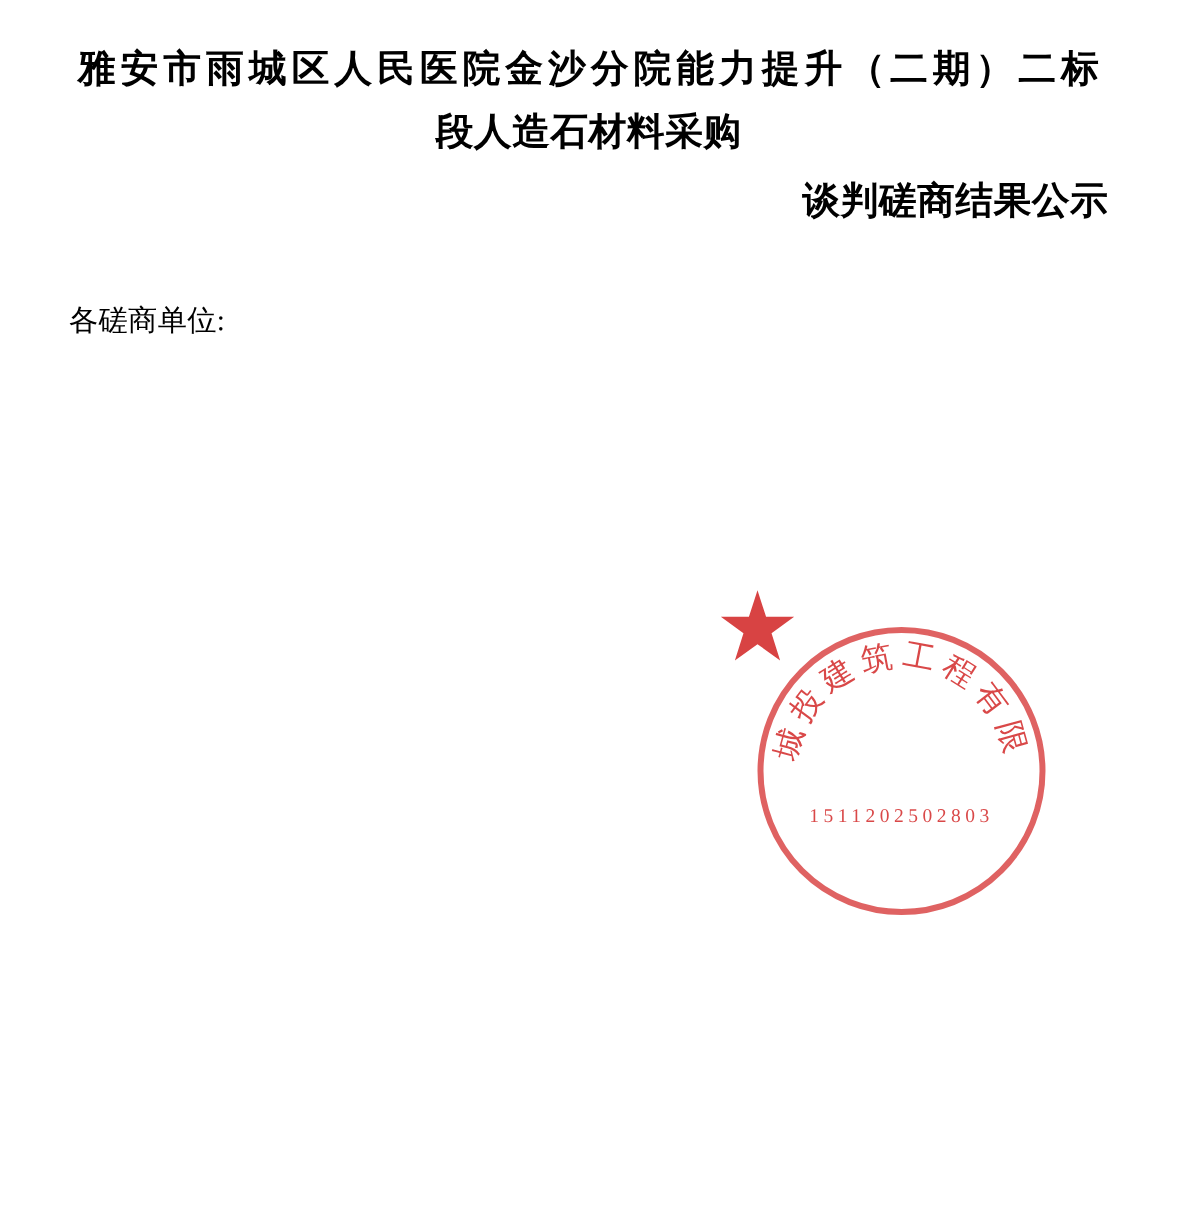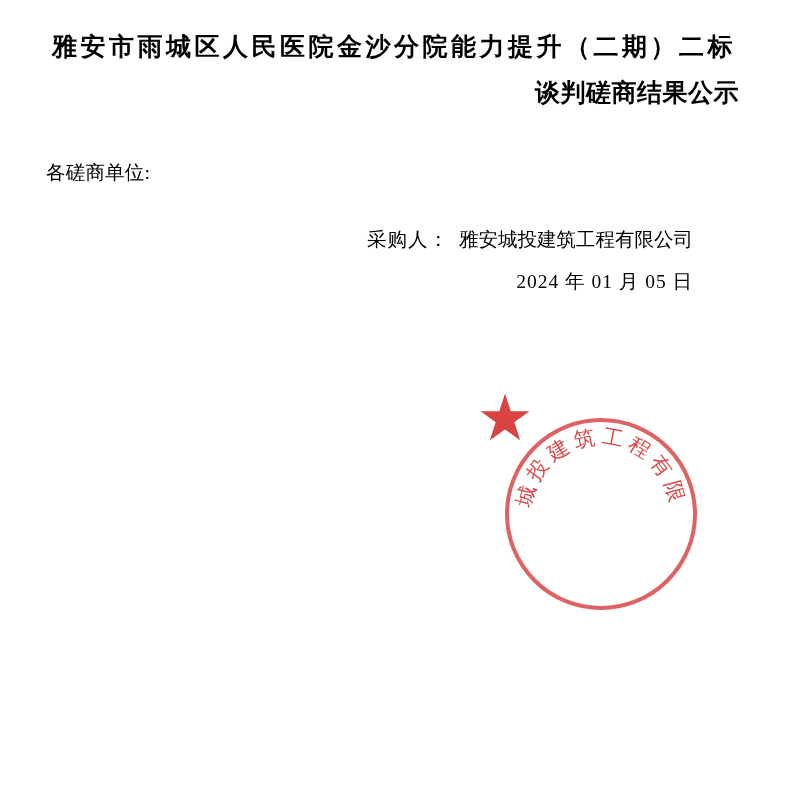--- a/index.html
+++ b/index.html
@@ -127,42 +127,38 @@
     font-family: "Liberation Serif", serif;
   }
 </style>
 </head>
 <body>
 
 <div class="page">
 
   <div class="doc-title">
     <span class="line title-line-1">雅安市雨城区人民医院金沙分院能力提升（二期）二标</span>
+    <span class="line title-line-2">段人造石材料采购</span>
     <span class="line title-line-3">谈判磋商结果公示</span>
   </div>
 
   <div class="body-block">
     <p class="salutation">各磋商单位:</p>
   </div>
 
-  <div class="sign-block">
-    <div class="sign-line">
-      <span class="sign-label">采购人：</span><span class="sign-name">雅安城投建筑工程有限公司</span>
-    </div>
-    <div class="sign-date">2024 年 01 月 05 日</div>
-  </div>
 
   <div class="seal">
     <div class="seal-ring"></div>
     <svg width="192" height="192" viewBox="0 0 192 192">
       <defs>
         <path id="arcpath" d="M 26,96 A 70,70 0 0 1 166,96"></path>
       </defs>
       <text font-size="21" letter-spacing="5" fill="rgba(208,26,26,0.8)" font-family="'Liberation Serif', serif">
         <textPath href="#arcpath" startOffset="50%" text-anchor="middle" id="seal-arc-text-path">雅安城投建筑工程有限公司</textPath>
       </text>
     </svg>
     <svg class="seal-star" viewBox="0 0 100 100">
       <polygon points="50,3 61,37 97,37 68,58 79,93 50,72 21,93 32,58 3,37 39,37" fill="rgba(208,26,26,0.82)"></polygon>
     </svg>
+    <div class="seal-bottom">1511202502803</div>
   </div>
 
 </div>
 
 </body></html>

